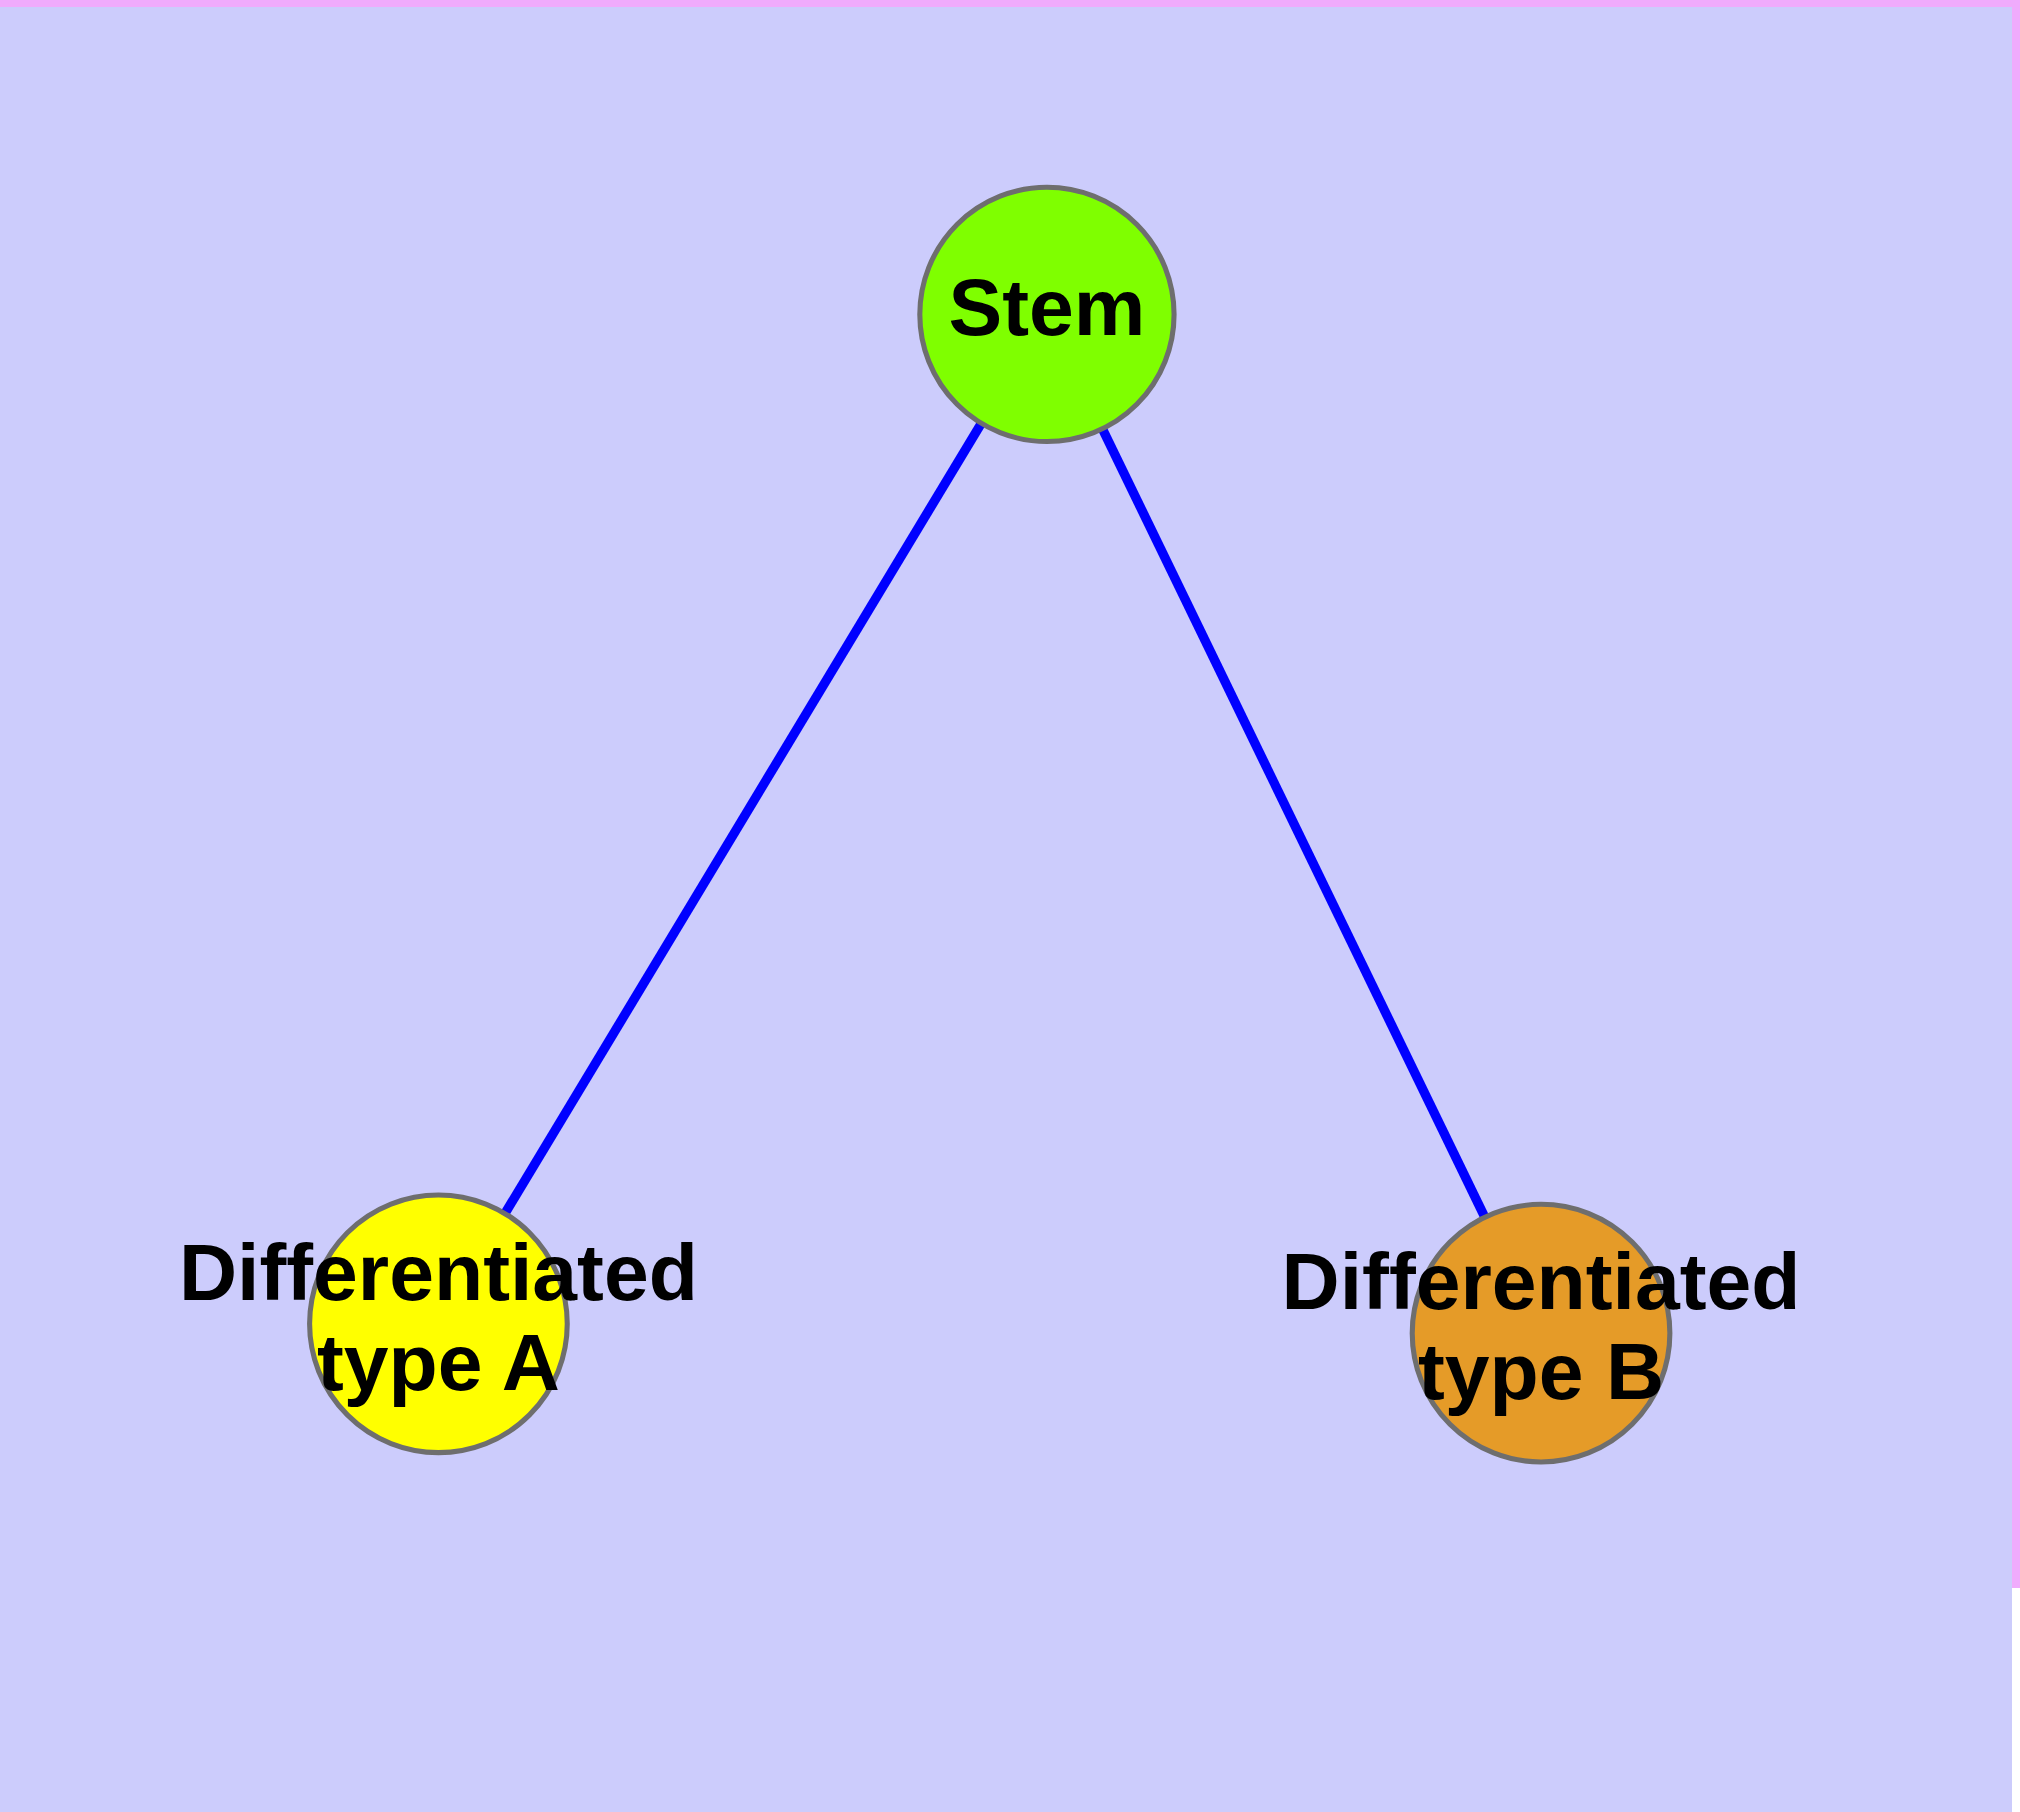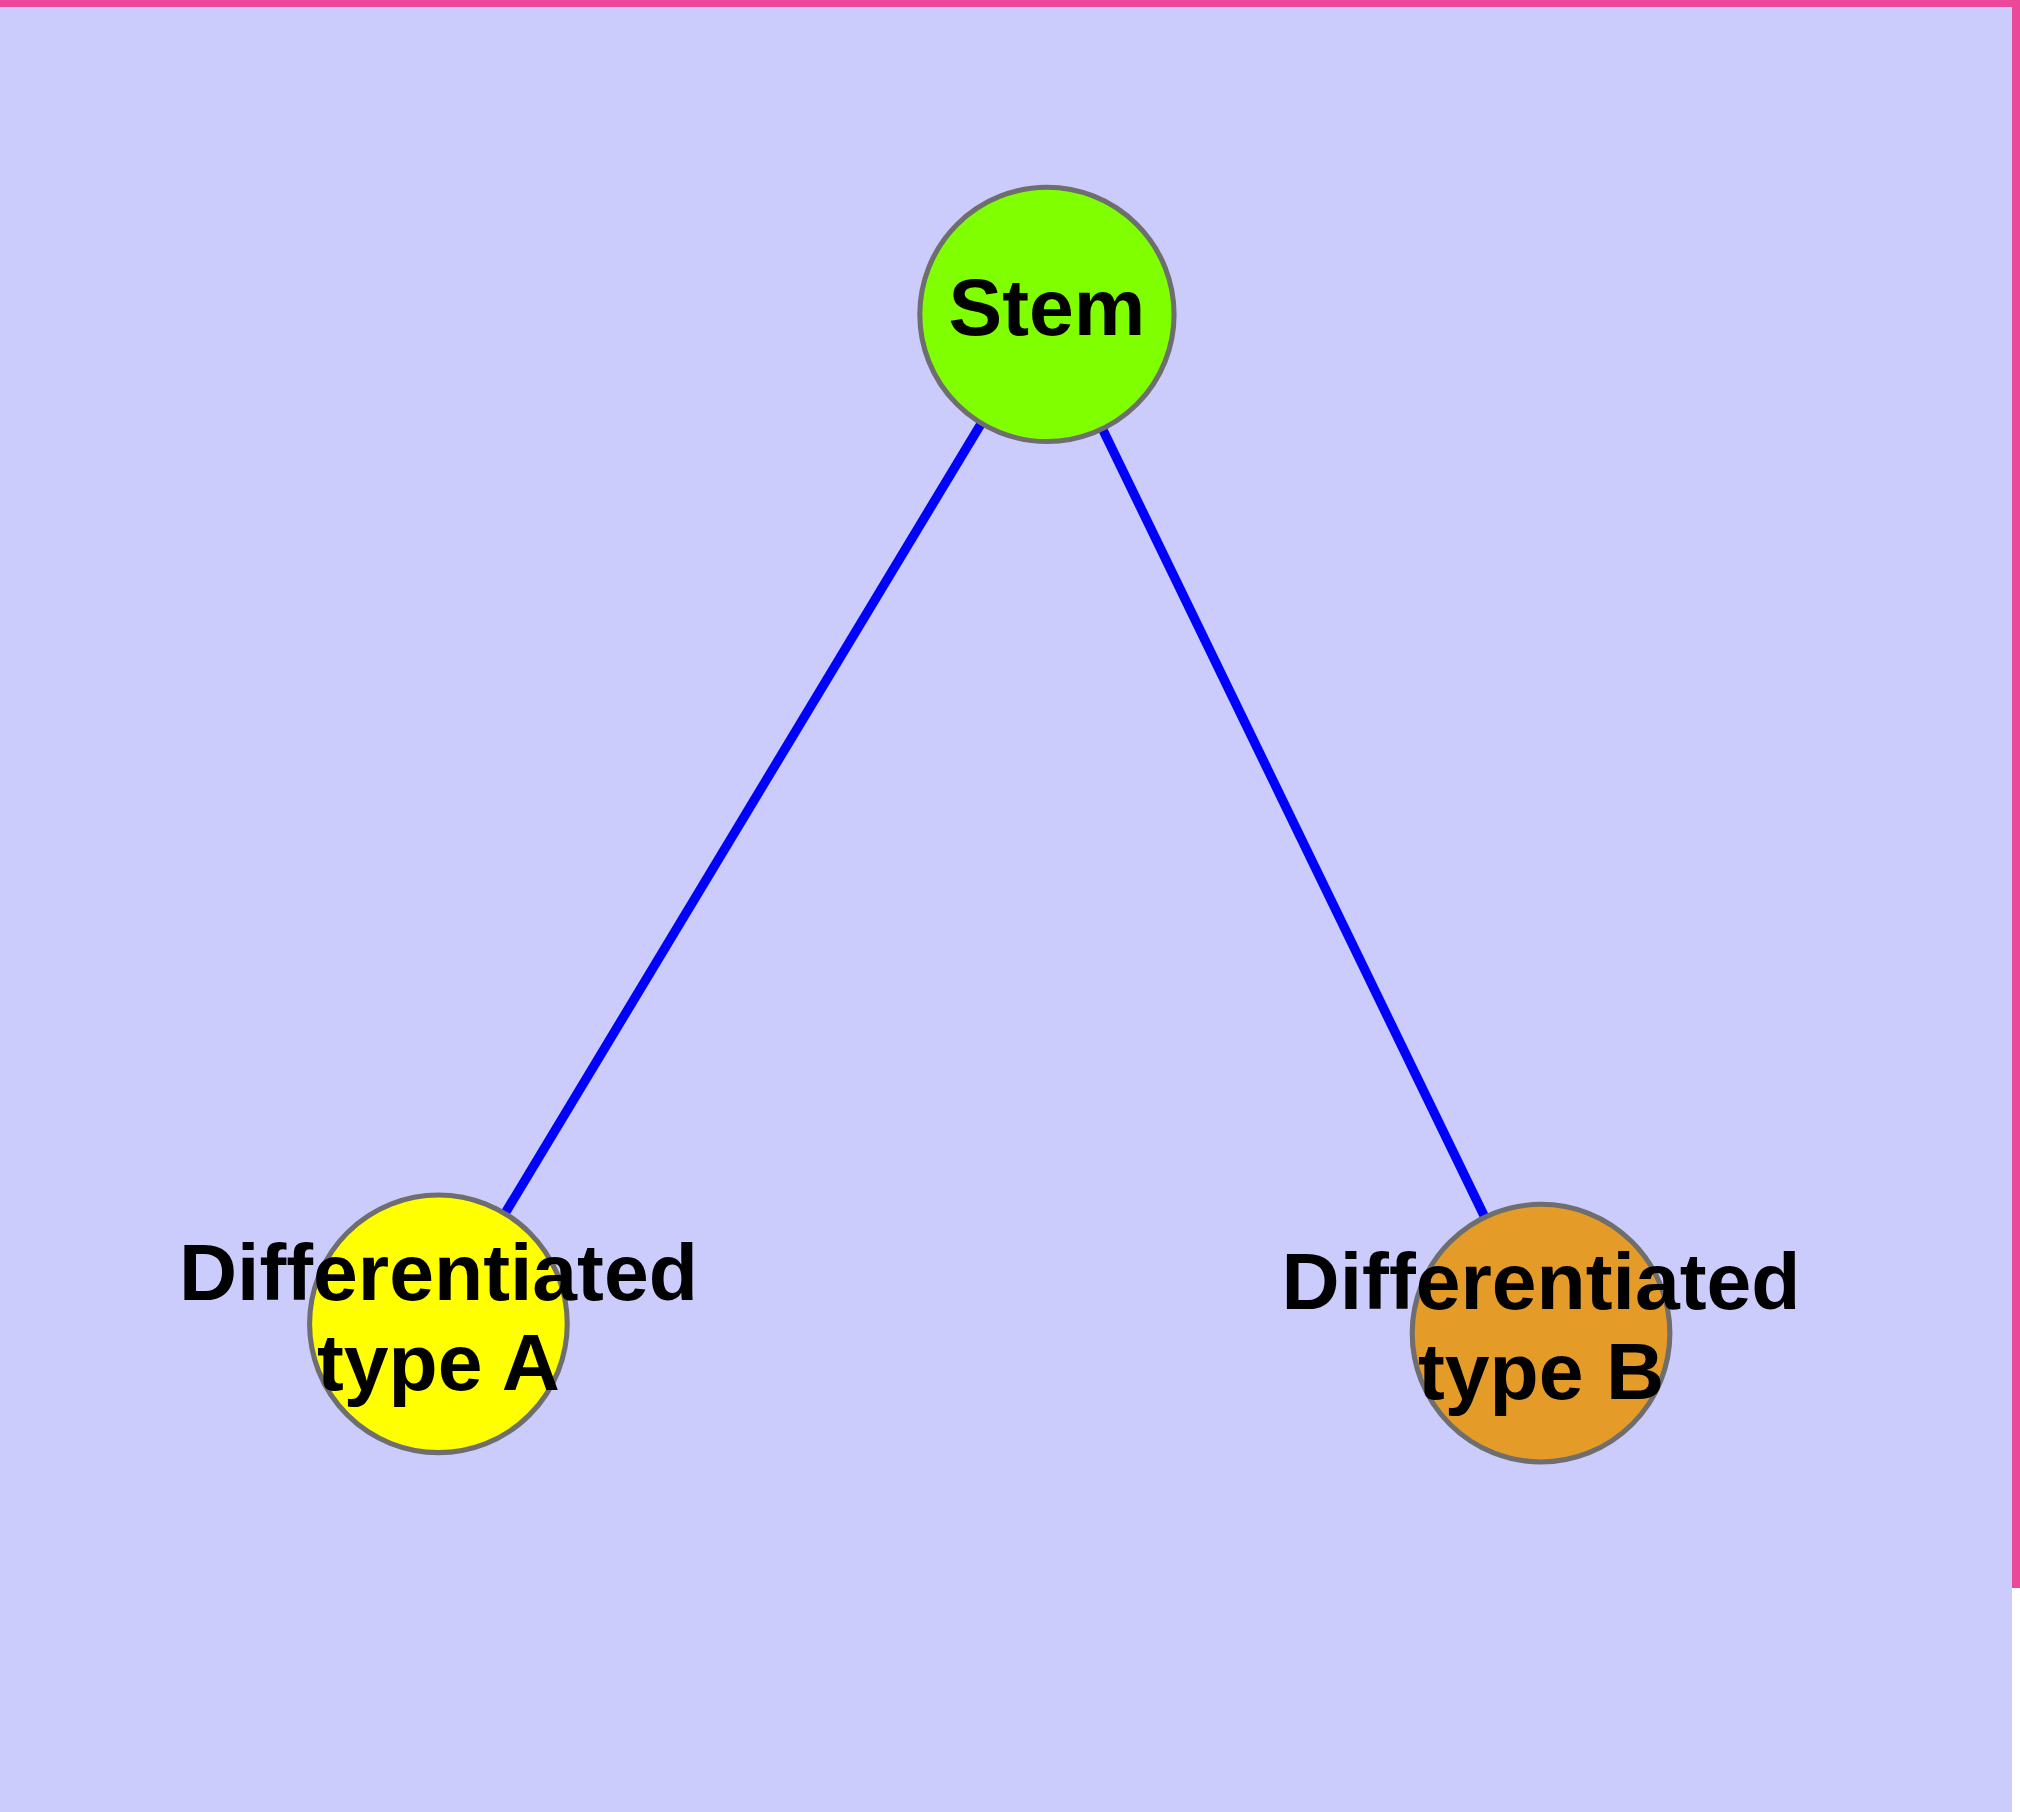--- a/index.html
+++ b/index.html
@@ -12,21 +12,21 @@
     width: 2021px;
     height: 1812px;
     overflow: hidden;
     font-family: "Liberation Sans", "DejaVu Sans", sans-serif;
   }
 
   #graph-canvas {
     position: relative;
     width: 2021px;
     height: 1588px;
-    background: #ec4899;
+    background: #f0abfc;
   }
 
   #graph-backdrop {
     position: absolute;
     left: 0;
     top: 6.8px;
     width: 2012px;
     height: 1805px;
     background: #ccccfc;
   }

